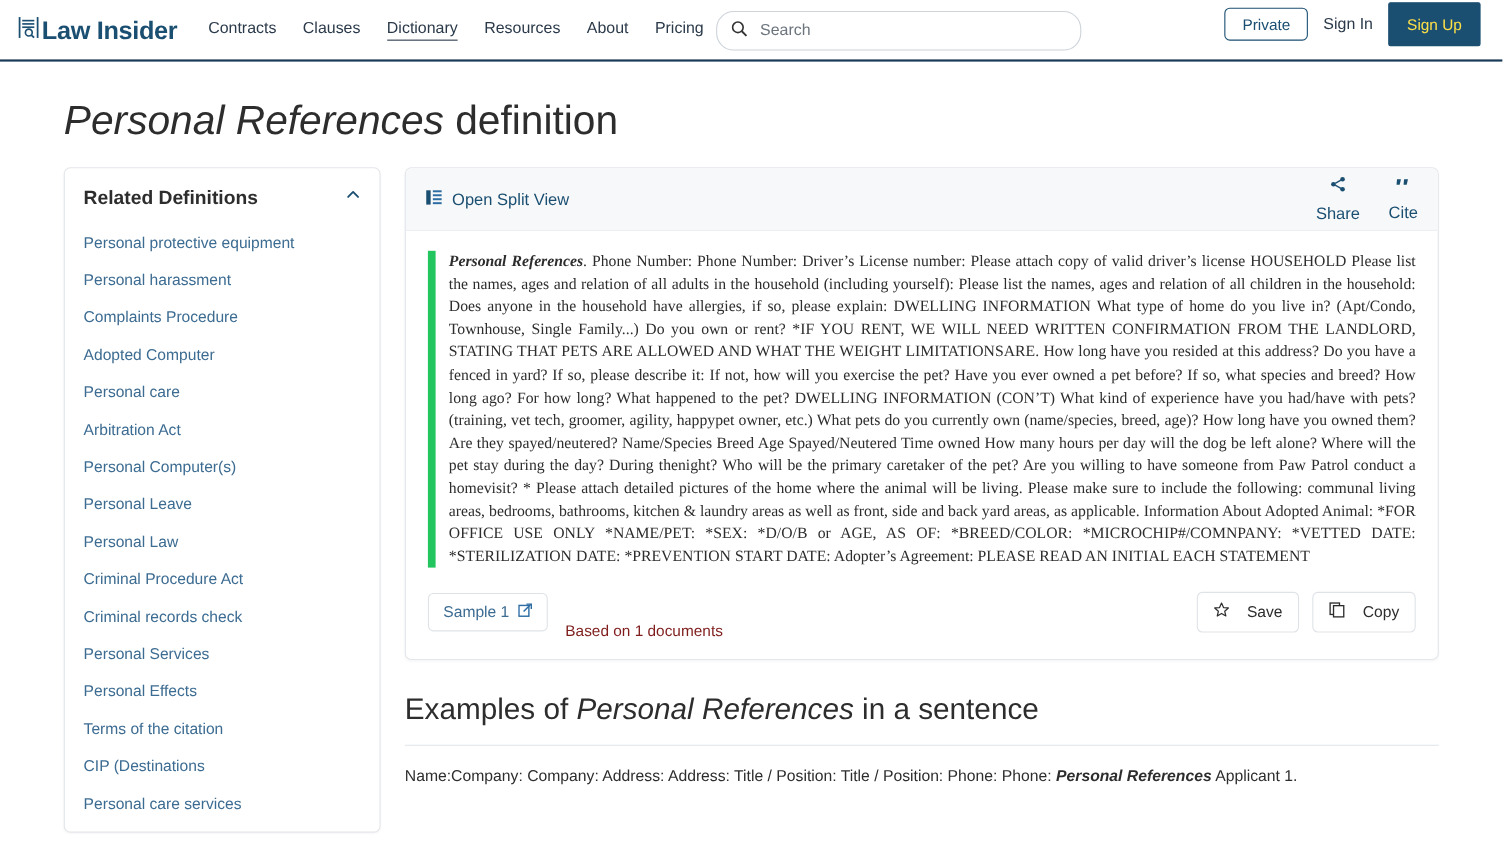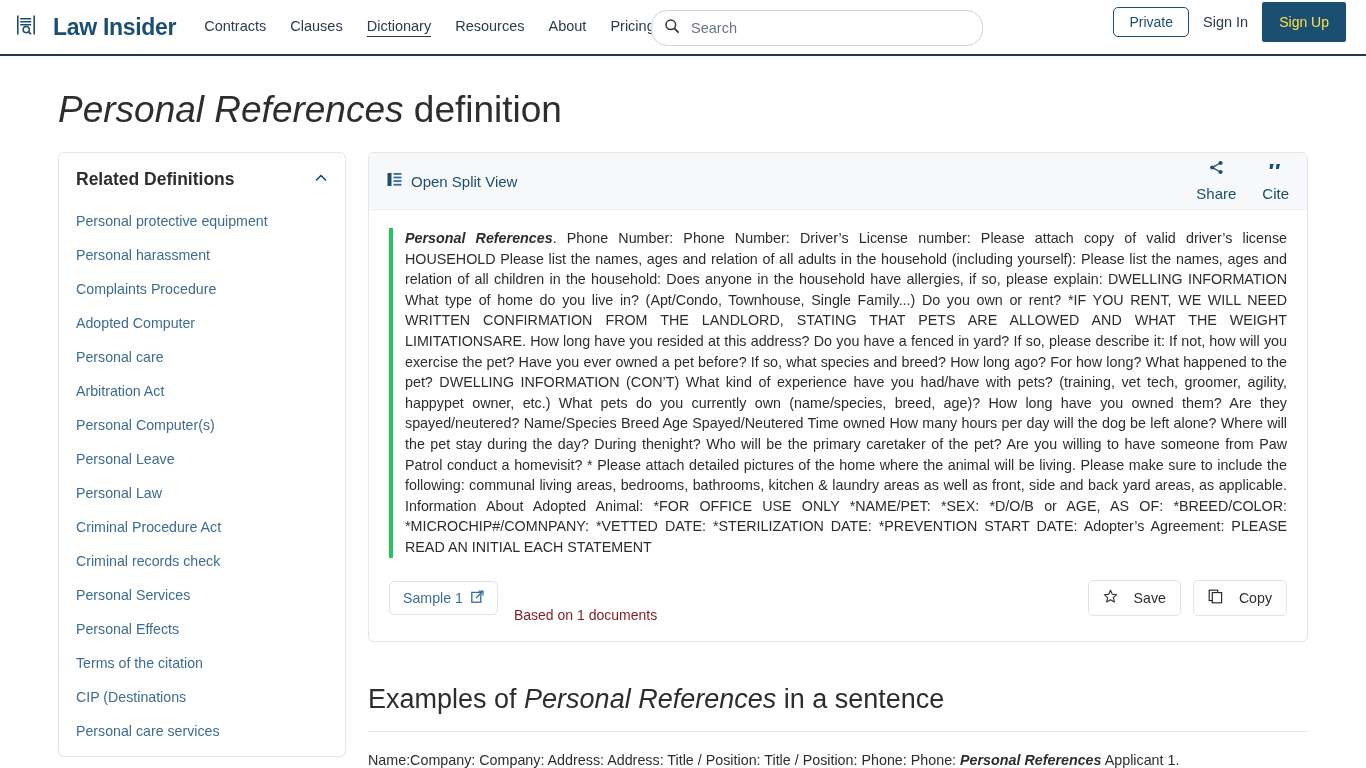--- a/index.html
+++ b/index.html
@@ -19,21 +19,21 @@
     display: flex;
     align-items: center;
     background: #ffffff;
     border-bottom: 2px solid #1b3a57;
     padding: 0 20px 0 14px;
     position: relative;
   }
   .brand {
     display: flex;
     align-items: center;
-    gap: 15px;
+    gap: 0;
     margin-right: 28px;
     text-decoration: none;
   }
   .brand-icon { display: block; }
   .brand-text {
     font-size: 23px;
     font-weight: bold;
     color: #1b4f72;
     letter-spacing: -0.3px;
     white-space: nowrap;
@@ -215,22 +215,23 @@
     gap: 7px;
     color: #1b4f72;
     font-size: 15px;
     text-decoration: none;
     cursor: pointer;
     flex-direction: column;
   }
 
   .def-body { padding: 18px 20px 0 20px; }
   .quote-block {
-    border-left: 4px solid #22c55e;
+    border-left: 7px solid #22c55e;
     padding: 0 0 0 12px;
+    font-family: Liberation Serif, serif;
   }
   .def-text {
     margin: 0;
     font-size: 14.3px;
     line-height: 20.6px;
     text-align: justify;
     color: #2d2d2d;
   }
   .def-text b { font-weight: bold; font-style: italic; }
 
@@ -268,21 +269,21 @@
     border-radius: 5px;
     padding: 8px 14px;
     font-size: 14.2px;
     color: #2d2d2d;
     background: #fff;
     font-family: "Liberation Sans", sans-serif;
     cursor: pointer;
   }
 
   
-  .examples { margin-top: 42px; }
+  .examples { margin-top: 30px; }
   .examples-title {
     margin: 0 0 16px 0;
     font-size: 27px;
     font-weight: normal;
     color: #2d2d2d;
   }
   .examples-title em { font-style: italic; }
   .examples-rule {
     border: none;
     border-top: 1px solid #e3e6ea;

